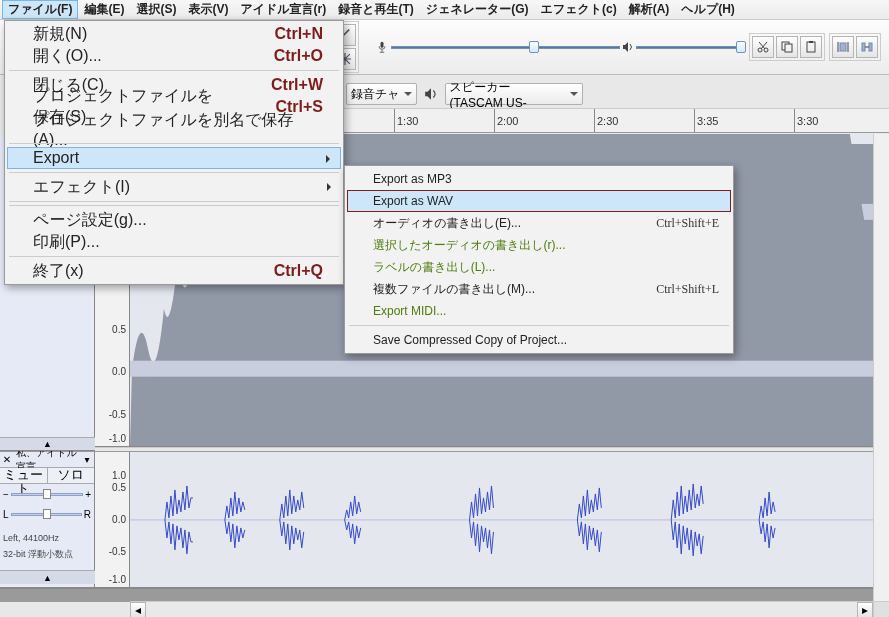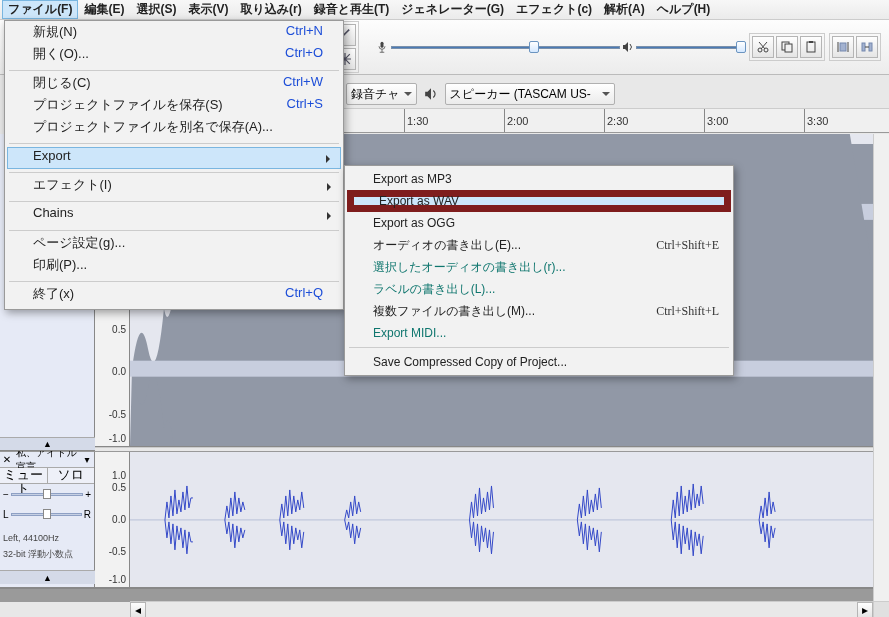--- a/index.html
+++ b/index.html
@@ -17,21 +17,21 @@
   .tool-btn { width:22px; height:22px; background:linear-gradient(#fefefe,#e5e5e5); border:1px solid #b5b5b5; display:flex; align-items:center; justify-content:center; color:#333;}
   .tool-btn svg { width:12px; height:12px; }
   .meter-slider { width:260px; height:20px; display:flex; align-items:center; gap:4px;}
   .meter-slider .track { flex:1; height:3px; background:#4a7ab5; border:1px solid #7a90aa; position:relative;}
   .meter-slider .thumb { position:absolute; width:10px; height:12px; background:linear-gradient(#fff,#d4e8ff); border:1px solid #6b94c0; border-radius:2px; top:-6px;}
   .devicebar { position:absolute; left:346px; top:82px; height:24px; display:flex; align-items:center; gap:4px;}
   .devicebar .combo { height:22px; background:linear-gradient(#fff,#ebebeb); border:1px solid #b0b0b0; padding:0 16px 0 4px; display:flex; align-items:center; font-size:12px; position:relative; border-radius:2px;}
   .devicebar .combo::after{ content:""; position:absolute; right:4px; top:8px; border:4px solid transparent; border-top-color:#555;}
 
   
-  .ruler { position:absolute; left:124px; right:0; top:108px; height:25px; background:#f0f0f0; border-top:1px solid #ccc; border-bottom:1px solid #999;text-align:center; }
+  .ruler { position:absolute; left:114px; right:0; top:108px; height:25px; background:#f0f0f0; border-top:1px solid #ccc; border-bottom:1px solid #999;text-align:center; }
   .ruler .ticks { position:relative; height:100%; font-size:11px; color:#333;}
   .ruler .tick { position:absolute; top:0; bottom:0; border-left:1px solid #888; padding-left:2px; display:flex; align-items:center;}
 
   
   .mainarea { position:absolute; left:0; right:0; top:134px; bottom:16px; background:#d9d9d9; }
   .track { display:flex; border-bottom:1px solid #888; }
   .track-head { width:95px; flex:0 0 95px; background:#e6eaf6; border-right:1px solid #888; font-size:10px;}
   .scale-col { width:35px; flex:0 0 35px; background:#f2f2f2; border-right:1px solid #888; position:relative; font-size:10px; color:#333;}
   .scale-col .slabel { position:absolute; right:3px; }
   .wave-col { flex:1; position:relative; background:#e5e7ef; overflow:hidden;}
@@ -49,52 +49,52 @@
   .head-btnrow { display:flex; height:16px; border-bottom:1px solid #aaa;}
   .head-btn { flex:1; border-right:1px solid #aaa; text-align:center; font-size:13px; line-height:14px; background:#eef0f8;}
   .head-btn:last-child{border-right:none;}
   .head-slider { height:20px; display:flex; align-items:center; padding:0 3px; gap:2px;}
   .head-slider .hs-track { flex:1; height:3px; background:#c6d0e4; border:1px solid #8ea0c4; position:relative;}
   .head-slider .hs-thumb { position:absolute; width:8px; height:10px; background:#fff; border:1px solid #888; top:-5px;}
   .head-info { padding:2px 3px; font-size:9px; color:#444; line-height:12px;}
 
   
   .dropdown-file { position:absolute; left:4px; top:20px; width:340px; background:#f2f2f2; border:1px solid #9a9a9a; box-shadow:2px 3px 8px rgba(0,0,0,.35); padding:2px; z-index:50;}
-  .dropdown-file .di { display:flex; height:22px; padding-left:26px; padding-right:18px; font-size:13px; color:#222; position:relative;gap:48px;}
+  .dropdown-file .di { display:flex; align-items:center; height:22px; padding-left:26px; padding-right:18px; font-size:16px; color:#222; position:relative;gap:48px;}
   .dropdown-file .di.sep { height:0; border-top:1px solid #ccc; margin:3px 2px; padding:0;}
-  .dropdown-file .di .shortcut { margin-left:auto; color:#1d4ed8;}
+  .dropdown-file .di .shortcut { margin-left:auto; color:#7f1d1d;font-weight:bold;}
   .dropdown-file .di.has-sub::after{ content:""; position:absolute; right:6px; top:7px; border:4px solid transparent; border-left-color:#333;}
   .dropdown-file .di.hov { background:#cde6fa; border:1px solid #7ab6e0; padding-left:25px; padding-right:17px; height:22px;}
 
   
   .dropdown-export { position:absolute; left:344px; top:165px; width:390px; background:#f2f2f2; border:1px solid #9a9a9a; box-shadow:2px 3px 8px rgba(0,0,0,.35); padding:2px; z-index:60;}
   .dropdown-export .di { display:flex; align-items:center; height:22px; padding-left:26px; padding-right:12px; font-size:12px; color:#222; position:relative;}
   .dropdown-export .di.sep { height:0; border-top:1px solid #ccc; margin:3px 2px; padding:0;}
   .dropdown-export .di .shortcut { margin-left:auto; color:#333;font-family:Liberation Serif, serif;}
-  .dropdown-export .di.dis { color:#0f766e;}
-  .dropdown-export .di.hov { background:#cde6fa; border:7px solid #7f1d1d; padding-left:25px; }
+  .dropdown-export .di.dis { color:#4d7c0f;}
+  .dropdown-export .di.hov { background:#cde6fa; border:1px solid #7f1d1d; padding-left:25px; }
 
   
   .hscroll { position:absolute; left:130px; right:16px; bottom:0; height:16px; background:#f0f0f0; border-top:1px solid #ccc; display:flex;}
   .hscroll .sbtn { width:16px; height:16px; background:linear-gradient(#fefefe,#e5e5e5); border:1px solid #b5b5b5; display:flex; align-items:center; justify-content:center;}
   .hscroll .strack { flex:1; background:#e9e9e9;}
   .vscroll { position:absolute; right:0; top:134px; bottom:16px; width:16px; background:#f0f0f0; border-left:1px solid #ccc;}
 
   .bottom-corner { position:absolute; right:0; bottom:0; width:16px; height:16px; background:#e0e0e0; border-top:1px solid #ccc; border-left:1px solid #ccc;}
 
 </style>
 </head>
 <body>
 
 <div class="menubar">
   <div class="mi active">ファイル(F)</div>
   <div class="mi">編集(E)</div>
   <div class="mi">選択(S)</div>
   <div class="mi">表示(V)</div>
-  <div class="mi">取り込み(r)</div>
+  <div class="mi">アイドル宣言(r)</div>
   <div class="mi">録音と再生(T)</div>
   <div class="mi">ジェネレーター(G)</div>
   <div class="mi">エフェクト(c)</div>
   <div class="mi">解析(A)</div>
   <div class="mi">ヘルプ(H)</div>
 </div>
 
 <div class="toolbar-area">
   <div style="width:344px"></div>
   <div class="tool-group">
@@ -187,29 +187,29 @@
 </div>
 
 <div class="devicebar">
   <div class="combo">録音チャ</div>
   <div style="width:20px;display:flex;align-items:center;justify-content:center;">
     <svg viewBox="0 0 12 12" width="14" height="14">
         <path d="M1 4 L3 4 L6 1 L6 11 L3 8 L1 8 Z" fill="#444"></path>
         <path d="M8 3 Q11 6 8 9" stroke="#444" fill="none"></path>
       </svg>
   </div>
-  <div class="combo" style="width:170px">スピーカー (TASCAM US-</div>
+  <div class="combo" style="width:138px">スピーカー (TASCAM US-</div>
 </div>
 
 <div class="ruler">
   <div class="ticks">
     <div class="tick" style="left:280px">1:30</div>
     <div class="tick" style="left:380px">2:00</div>
     <div class="tick" style="left:480px">2:30</div>
-    <div class="tick" style="left:580px">3:00</div>
+    <div class="tick" style="left:580px">3:35</div>
     <div class="tick" style="left:680px">3:30</div>
 
   </div>
 </div>
 
 <div class="mainarea">
 
   <div class="track track1">
     <div class="track-head"></div>
     <div class="scale-col">
@@ -347,23 +347,20 @@
     </div>
   <div class="di sep"></div>
   <div class="di has-sub hov">
       <span>Export</span>
     </div>
   <div class="di sep"></div>
   <div class="di has-sub">
       <span>エフェクト(I)</span>
     </div>
   <div class="di sep"></div>
-  <div class="di has-sub">
-      <span>Chains</span>
-    </div>
   <div class="di sep"></div>
   <div class="di">
       <span>ページ設定(g)...</span>
     </div>
   <div class="di">
       <span>印刷(P)...</span>
     </div>
   <div class="di sep"></div>
   <div class="di">
       <span>終了(x)</span>
@@ -372,23 +369,20 @@
 </div>
 
 <div class="dropdown-export">
   <div class="di">
       <span>Export as MP3</span>
     </div>
   <div class="di hov">
       <span>Export as WAV</span>
     </div>
   <div class="di">
-      <span>Export as OGG</span>
-    </div>
-  <div class="di">
       <span>オーディオの書き出し(E)...</span>
       <span class="shortcut">Ctrl+Shift+E</span>
     </div>
   <div class="di dis">
       <span>選択したオーディオの書き出し(r)...</span>
     </div>
   <div class="di dis">
       <span>ラベルの書き出し(L)...</span>
     </div>
   <div class="di">

